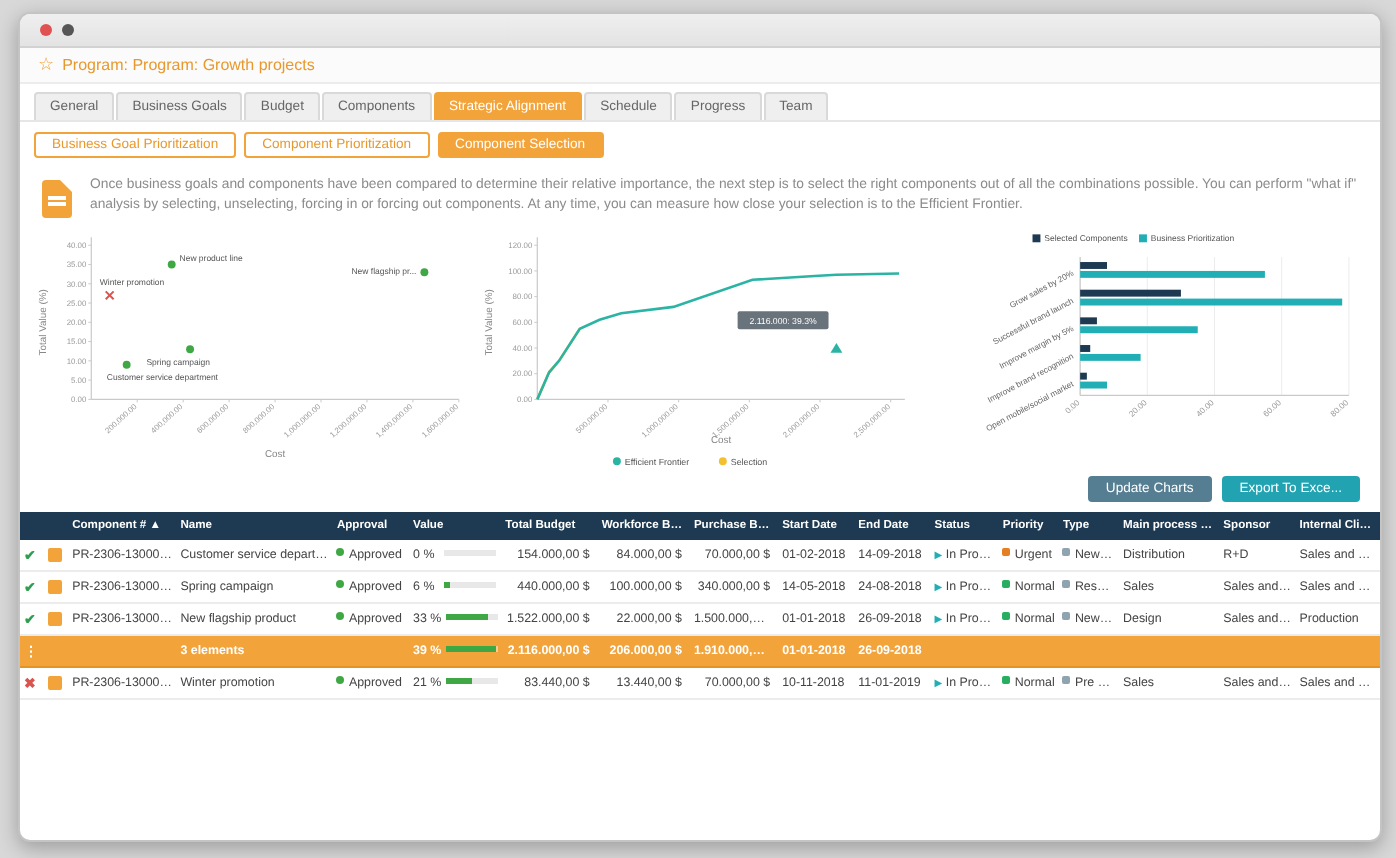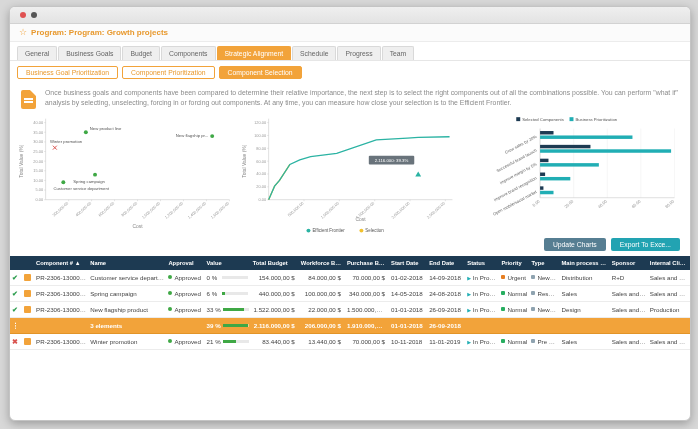--- a/index.html
+++ b/index.html
@@ -7,21 +7,21 @@
   .stage{position:relative;width:698px;height:429px;background:#d8d8d8;}
   .window{position:absolute;left:9px;top:6px;width:680px;height:413px;background:#fff;border:1px solid #c4c4c4;
           border-radius:6px;box-shadow:0 3px 10px rgba(0,0,0,.28);overflow:hidden;}
   .chrome{height:16px;background:linear-gradient(#efefef,#e3e3e3);border-bottom:1px solid #d2d2d2;
           display:flex;align-items:center;padding-left:10px;gap:5px;}
   .dot{width:6px;height:6px;border-radius:50%;display:inline-block;}
   .dot.red{background:#e05252;}
   .dot.dark{background:#565656;}
   .appheader{height:17px;background:#fbfbfb;border-bottom:1px solid #ececec;display:flex;align-items:center;padding:0 9px;gap:4px;}
   .star{color:#F2A33A;font-size:9px;line-height:1;cursor:pointer;}
-  .apptitle{color:#E8992E;font-size:8px;font-weight:bold;}
+  .apptitle{color:#E8992E;font-size:8px;font-weight:normal;}
   .tabs{display:flex;gap:1px;padding:4px 7px 0 7px;border-bottom:1px solid #e6e6e6;}
   .tab{font-size:6.8px;color:#666;background:#efefef;border:1px solid #d9d9d9;border-bottom:none;
        padding:3px 7px 3px 7px;border-radius:2px 2px 0 0;cursor:pointer;white-space:nowrap;}
   .tab.active{background:#F2A33A;color:#fff;border-color:#F2A33A;}
   .subtabs{display:flex;gap:4px;padding:5px 7px 4px 7px;}
   .subtab{font-size:6.8px;color:#E8992E;background:#fff;border:1px solid #F2A33A;padding:2px 8px;border-radius:2px;cursor:pointer;white-space:nowrap;}
   .subtab.active{background:#F2A33A;color:#fff;}
   .info{display:flex;gap:9px;padding:5px 11px 1px 11px;align-items:flex-start;}
   .doc-icon{flex:0 0 15px;width:15px;height:19px;background:#F2A33A;border-radius:2px 6px 2px 2px;position:relative;margin-top:2px;}
   .doc-icon::before{content:"";position:absolute;top:0;right:0;border-top:6px solid #fff;border-left:6px solid transparent;}

